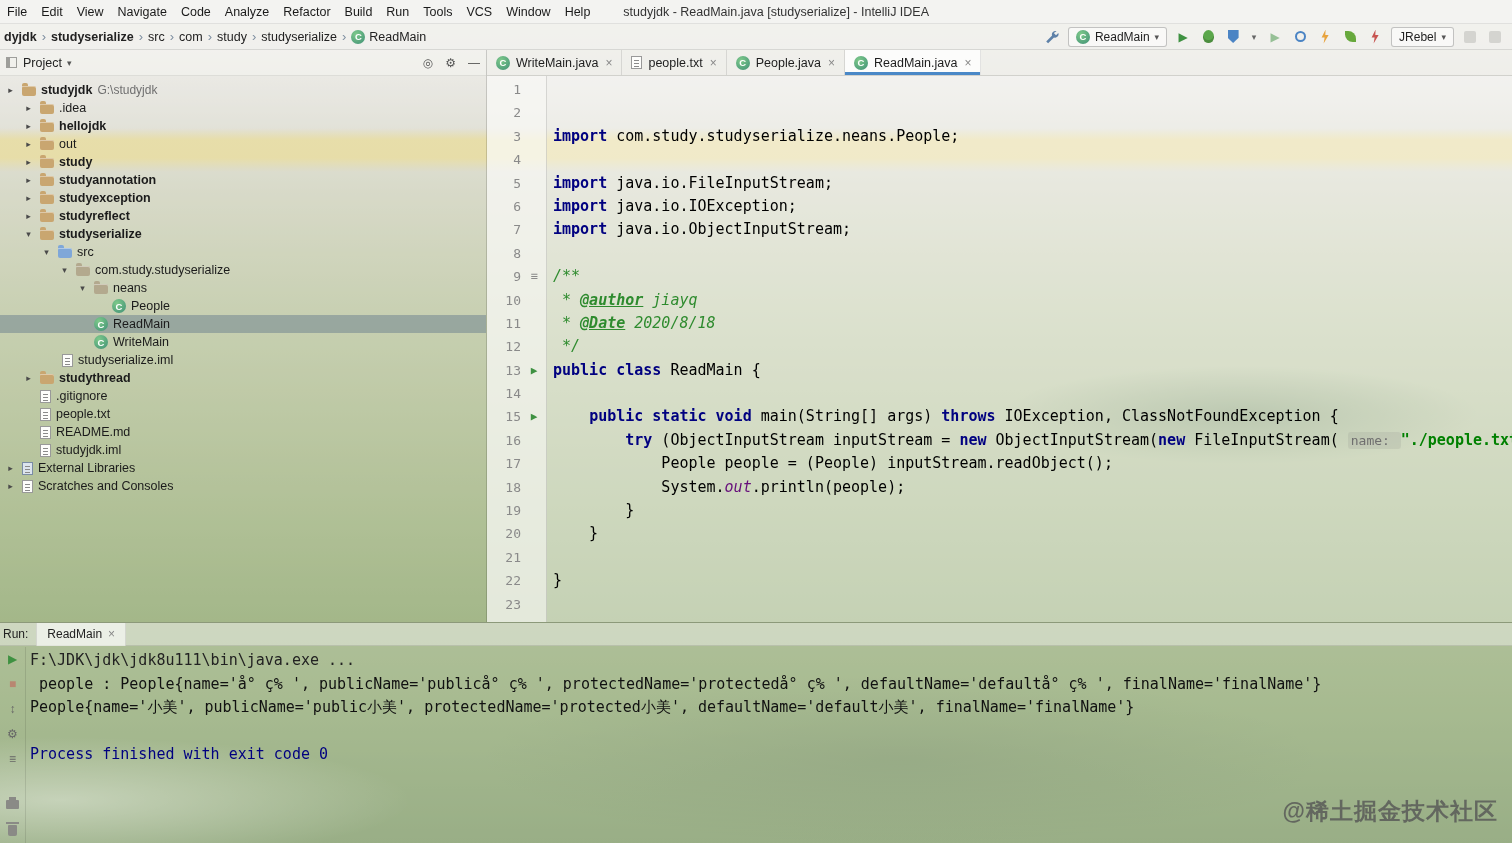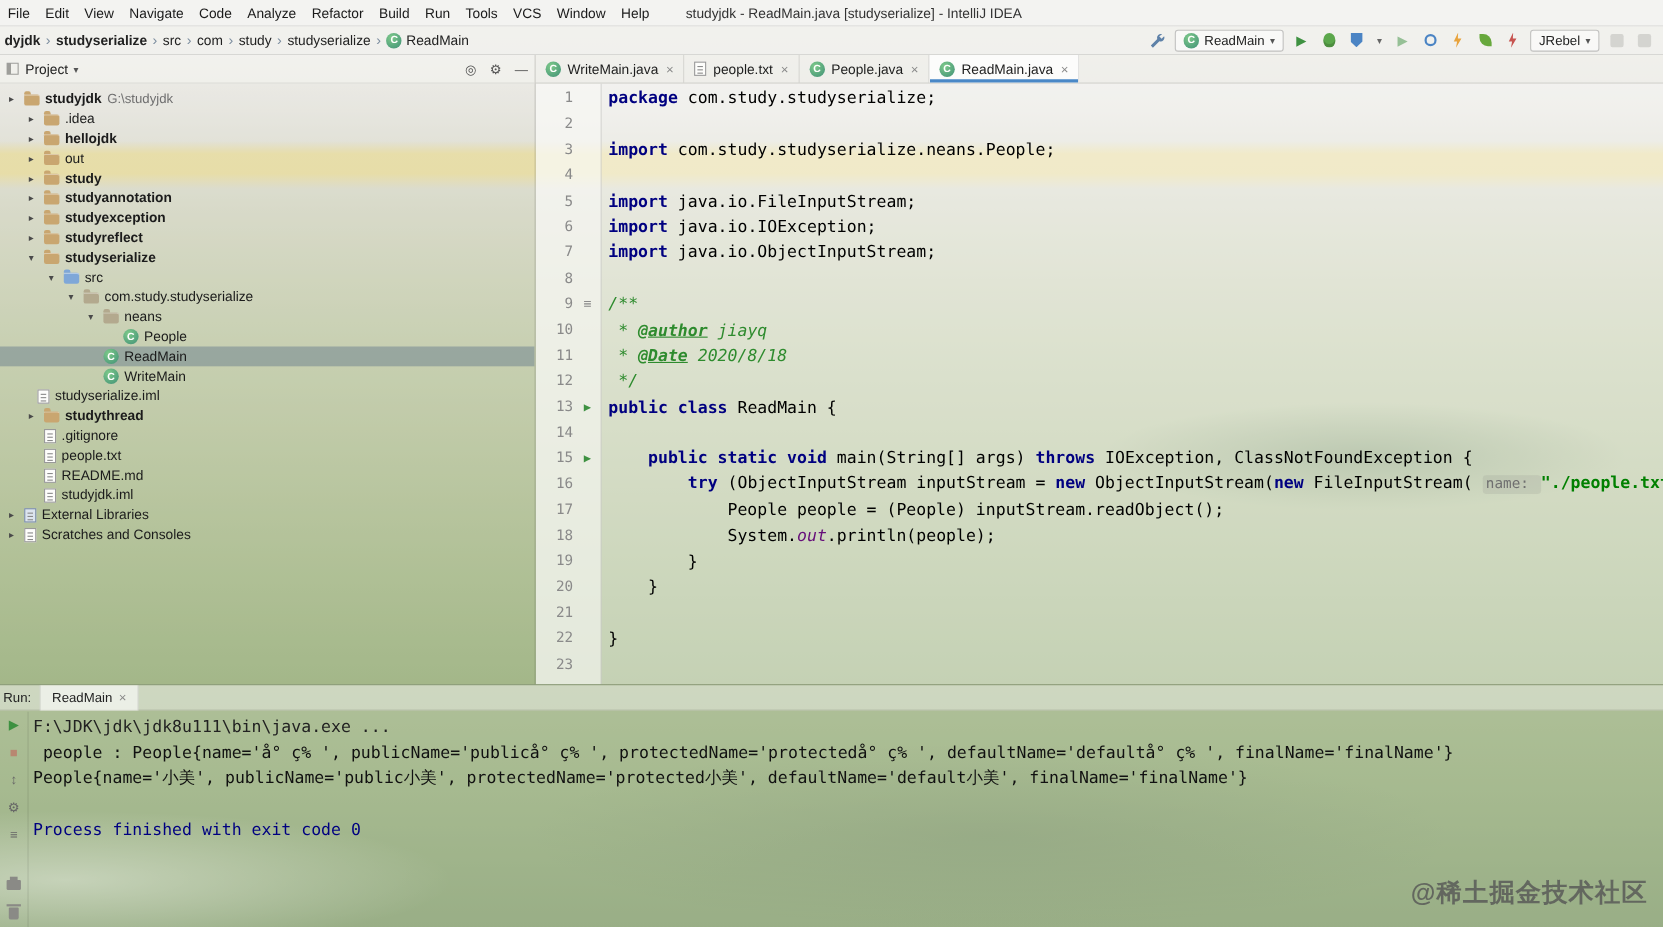--- a/index.html
+++ b/index.html
@@ -301,21 +301,21 @@
         <div class="tree-row selected" style="padding-left: 76px;">
           <span class="chev"></span>
           <span class="ic-class">C</span>
           <span class="tree-label">ReadMain</span>
         </div>
         <div class="tree-row" style="padding-left: 76px;">
           <span class="chev"></span>
           <span class="ic-class">C</span>
           <span class="tree-label">WriteMain</span>
         </div>
-        <div class="tree-row" style="padding-left: 16px; align-items: center;">
+        <div class="tree-row" style="padding-left: 44px; align-items: center;">
           <span class="chev"></span>
           <span class="ic-file"></span>
           <span class="tree-label">studyserialize.iml</span>
         </div>
         <div class="tree-row" style="padding-left: 22px;">
           <span class="chev">▸</span>
           <span class="ic-folder"></span>
           <span class="tree-label b">studythread</span>
         </div>
         <div class="tree-row" style="padding-left: 22px;">
@@ -370,21 +370,21 @@
       <div class="tab active">
         <span class="ic-class">C</span>
         <span>ReadMain.java</span>
         <span class="tab-close">×</span>
       </div>
     </div>
 
   <div class="editor-body">
     <div class="gutter-bg"></div>
     <div class="code-lines">
-        <div class="code-line"><span class="ln">1</span><span class="gutter-ic"></span><span class="code-text"><span class="tk-k">package</span><span class="tk-p"> com.study.studyserialize;</span></span></div>
+        <div class="code-line"><span class="ln">1</span><span class="gutter-ic"></span></div>
         <div class="code-line"><span class="ln">2</span><span class="gutter-ic"></span><span class="code-text"></span></div>
         <div class="code-line"><span class="ln">3</span><span class="gutter-ic"></span><span class="code-text"><span class="tk-k">import</span><span class="tk-p"> com.study.studyserialize.neans.People;</span></span></div>
         <div class="code-line"><span class="ln">4</span><span class="gutter-ic"></span><span class="code-text"></span></div>
         <div class="code-line"><span class="ln">5</span><span class="gutter-ic"></span><span class="code-text"><span class="tk-k">import</span><span class="tk-p"> java.io.FileInputStream;</span></span></div>
         <div class="code-line"><span class="ln">6</span><span class="gutter-ic"></span><span class="code-text"><span class="tk-k">import</span><span class="tk-p"> java.io.IOException;</span></span></div>
         <div class="code-line"><span class="ln">7</span><span class="gutter-ic"></span><span class="code-text"><span class="tk-k">import</span><span class="tk-p"> java.io.ObjectInputStream;</span></span></div>
         <div class="code-line"><span class="ln">8</span><span class="gutter-ic"></span><span class="code-text"></span></div>
         <div class="code-line"><span class="ln">9</span><span class="gutter-ic doc">≡</span><span class="code-text"><span class="tk-c">/**</span></span></div>
         <div class="code-line"><span class="ln">10</span><span class="gutter-ic"></span><span class="code-text"><span class="tk-c"> * </span><span class="tk-cg">@author</span><span class="tk-c"> jiayq</span></span></div>
         <div class="code-line"><span class="ln">11</span><span class="gutter-ic"></span><span class="code-text"><span class="tk-c"> * </span><span class="tk-cg">@Date</span><span class="tk-c"> 2020/8/18</span></span></div>

